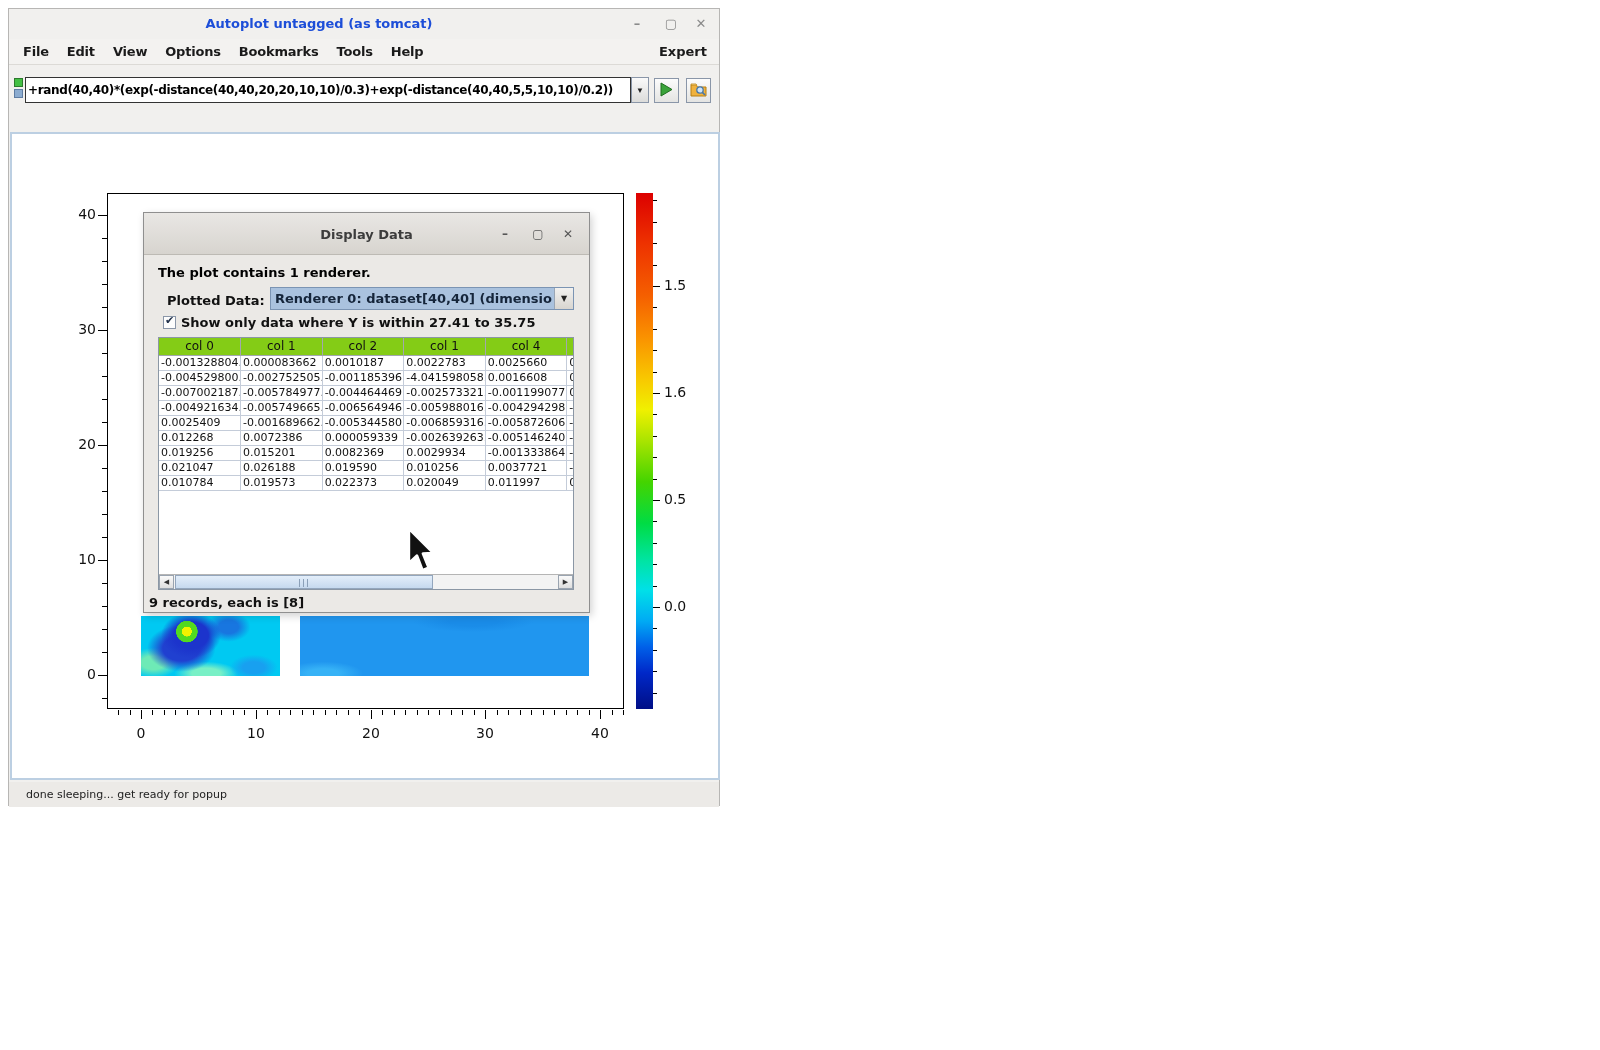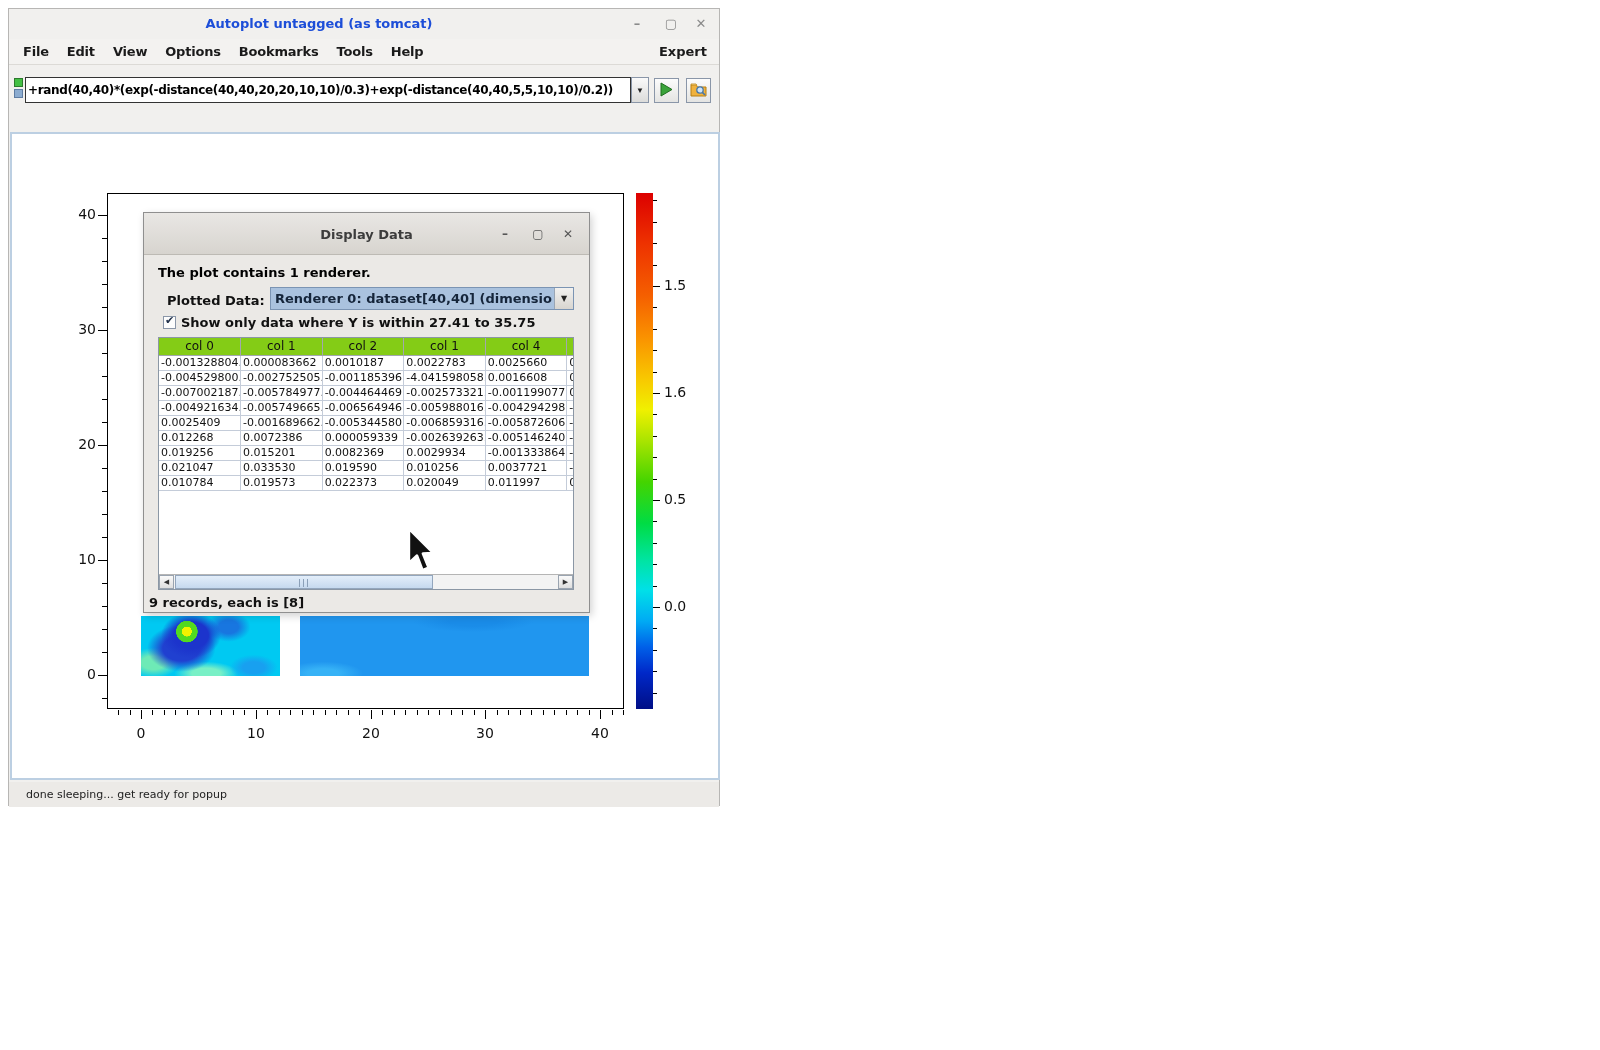--- a/index.html
+++ b/index.html
@@ -276,21 +276,21 @@
                 <tr>
                   <td>0.019256</td>
                   <td>0.015201</td>
                   <td>0.0082369</td>
                   <td>0.0029934</td>
                   <td>-0.001333864...</td>
                   <td>-0.0</td>
                 </tr>
                 <tr>
                   <td>0.021047</td>
-                  <td>0.033530</td>
+                  <td>0.026188</td>
                   <td>0.019590</td>
                   <td>0.010256</td>
                   <td>0.0037721</td>
                   <td>-0.0</td>
                 </tr>
                 <tr>
                   <td>0.010784</td>
                   <td>0.019573</td>
                   <td>0.022373</td>
                   <td>0.020049</td>

